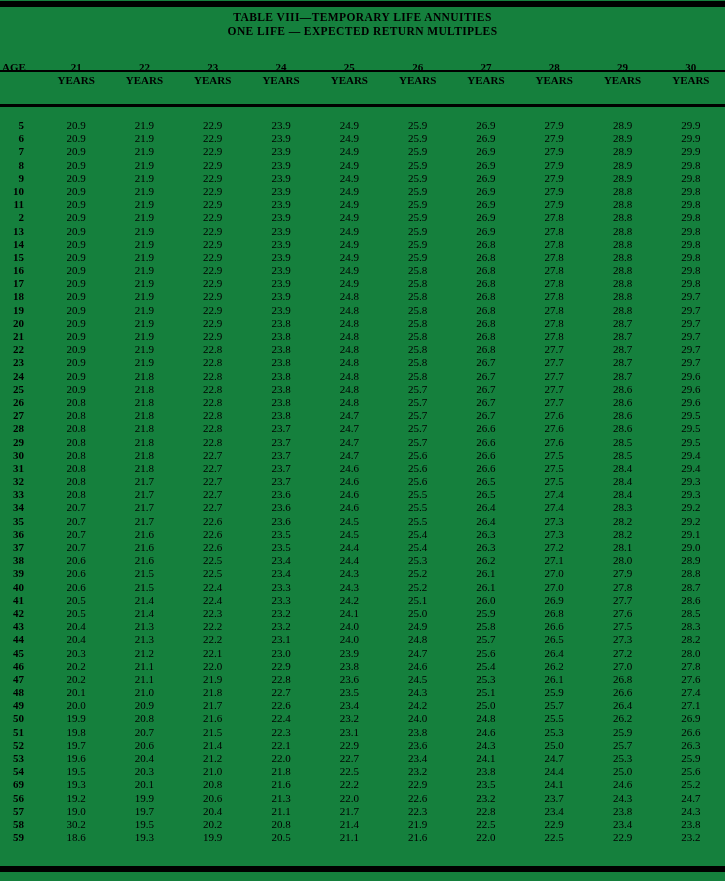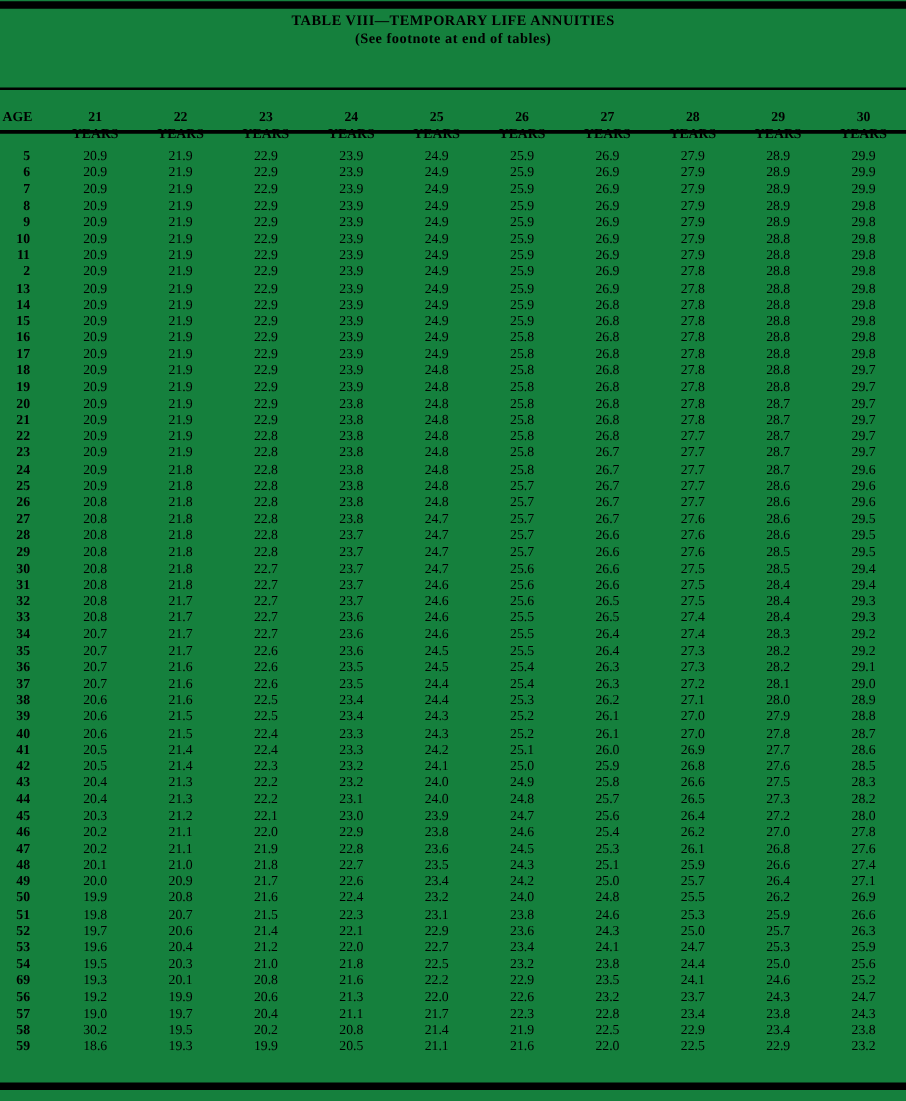--- a/index.html
+++ b/index.html
@@ -43,21 +43,21 @@
   }
 
   .grid-row {
     display: grid;
     grid-template-columns: 42px repeat(10, 1fr);
     width: 725px;
   }
 
   .header {
     position: absolute;
-    top: 88px;
+    top: 61px;
     left: 0;
   }
   .age-header {
     font-size: 11px;
     font-weight: bold;
     text-align: left;
     padding-left: 2px;
     line-height: 13px;
   }
   .col-header {
@@ -93,21 +93,21 @@
 </style>
 </head>
 <body>
 
 <div class="page">
 
   <div class="rule rule-top"></div>
 
   <div class="titles">
     <div class="title-line">TABLE VIII—TEMPORARY LIFE ANNUITIES</div>
-    <div class="title-line">(See footnote at end of tables)</div>
+    <div class="title-line">ONE LIFE — EXPECTED RETURN MULTIPLES</div>
   </div>
 
   <div class="rule rule-thin"></div>
 
   <div class="header grid-row">
     <div class="age-header">AGE</div>
 
   <div class="col-header">
         <span class="years-line">21</span>
         <span class="years-line">YEARS</span>

